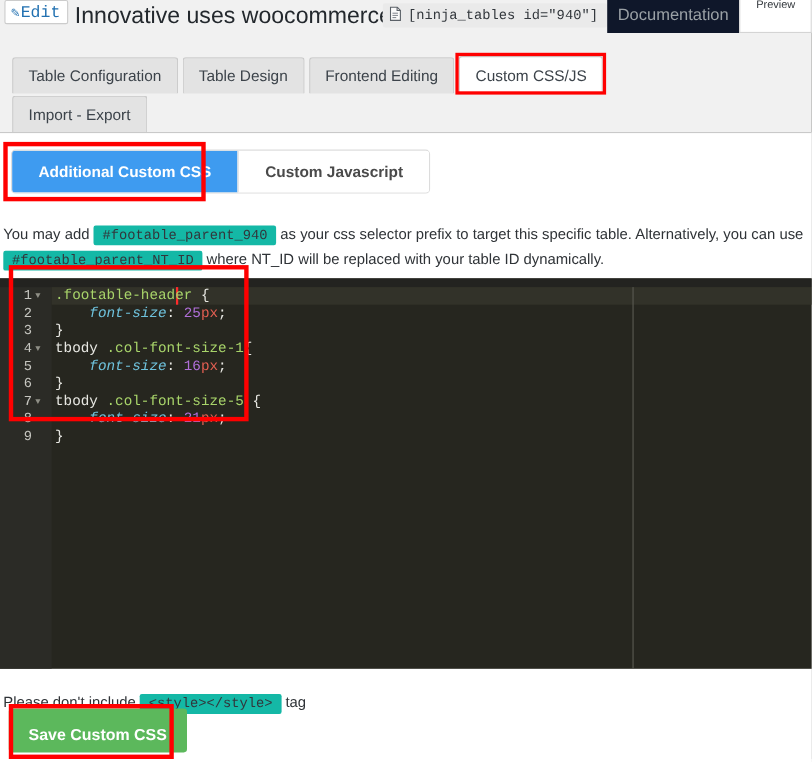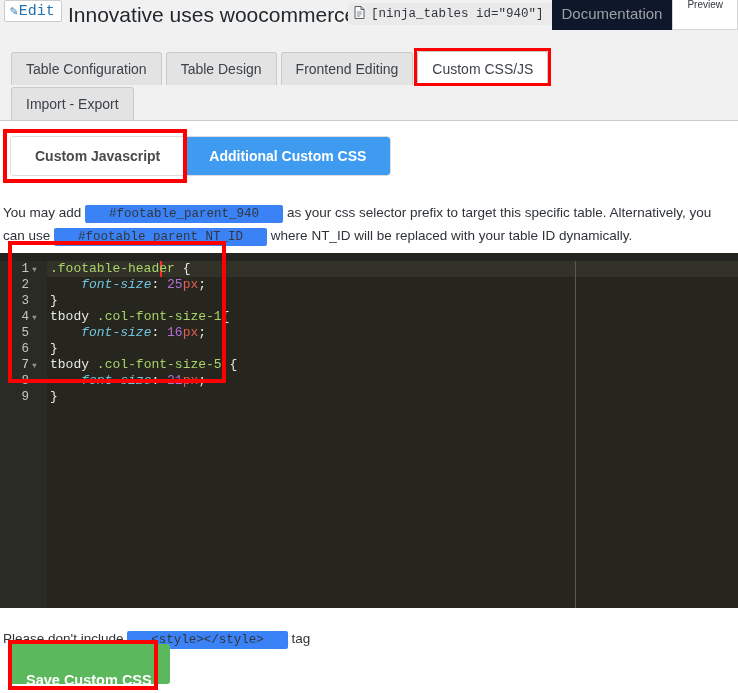--- a/index.html
+++ b/index.html
@@ -210,23 +210,23 @@
     position: absolute;
     left: 3px; top: 81px;
     width: 732px;
     font-size: 13.5px;
     line-height: 22px;
     color: #2f3337;
   }
   code.inline {
     font-family: "Liberation Mono", monospace;
     font-size: 12.5px;
-    background: #3b82f6;
+    background: #14b8a6;
     color: #32373c;
-    padding: 2px 24px;
+    padding: 2px 8px;
     border-radius: 2px;
     white-space: nowrap;
   }
 
   
   .editor {
     position: absolute;
     left: 0; top: 132px;
     width: 738px;
     height: 355px;
@@ -328,21 +328,21 @@
     position: absolute;
     left: 8px; top: 519px;
   }
   .save-btn {
     position: absolute;
     left: 0; top: 4px;
     background: #5cb85c;
     color: #ffffff;
     border: none;
     border-radius: 3px;
-    padding: 16px 18px;
+    padding: 5px 18px;
     height: 40px;
     line-height: 40px;
     font-family: "Liberation Sans", sans-serif;
     font-size: 14.5px;
     font-weight: bold;
     white-space: nowrap;
     cursor: pointer;
   }
   .save-annot {
     position: absolute;
@@ -407,25 +407,25 @@
   <div class="tabrow second">
     <div class="tab">
         <span>Import - Export</span>
       </div>
   </div>
 </div>
 
 <div class="panel">
 
   <div class="subtabs">
+    <div class="subtab active">
+        <span>Additional Custom CSS</span>
+      </div>
     <div class="subtab">
         <span>Custom Javascript</span>
-      </div>
-    <div class="subtab active">
-        <span>Additional Custom CSS</span>
       </div>
   </div>
   <div class="subtab-annot"></div>
 
   <div class="helper">
     <span>You may add</span>
     <code class="inline">#footable_parent_940</code>
     <span>as your css selector prefix to target this specific table. Alternatively, you can use</span>
     <code class="inline">#footable_parent_NT_ID</code>
     <span>where NT_ID will be replaced with your table ID dynamically.</span>

